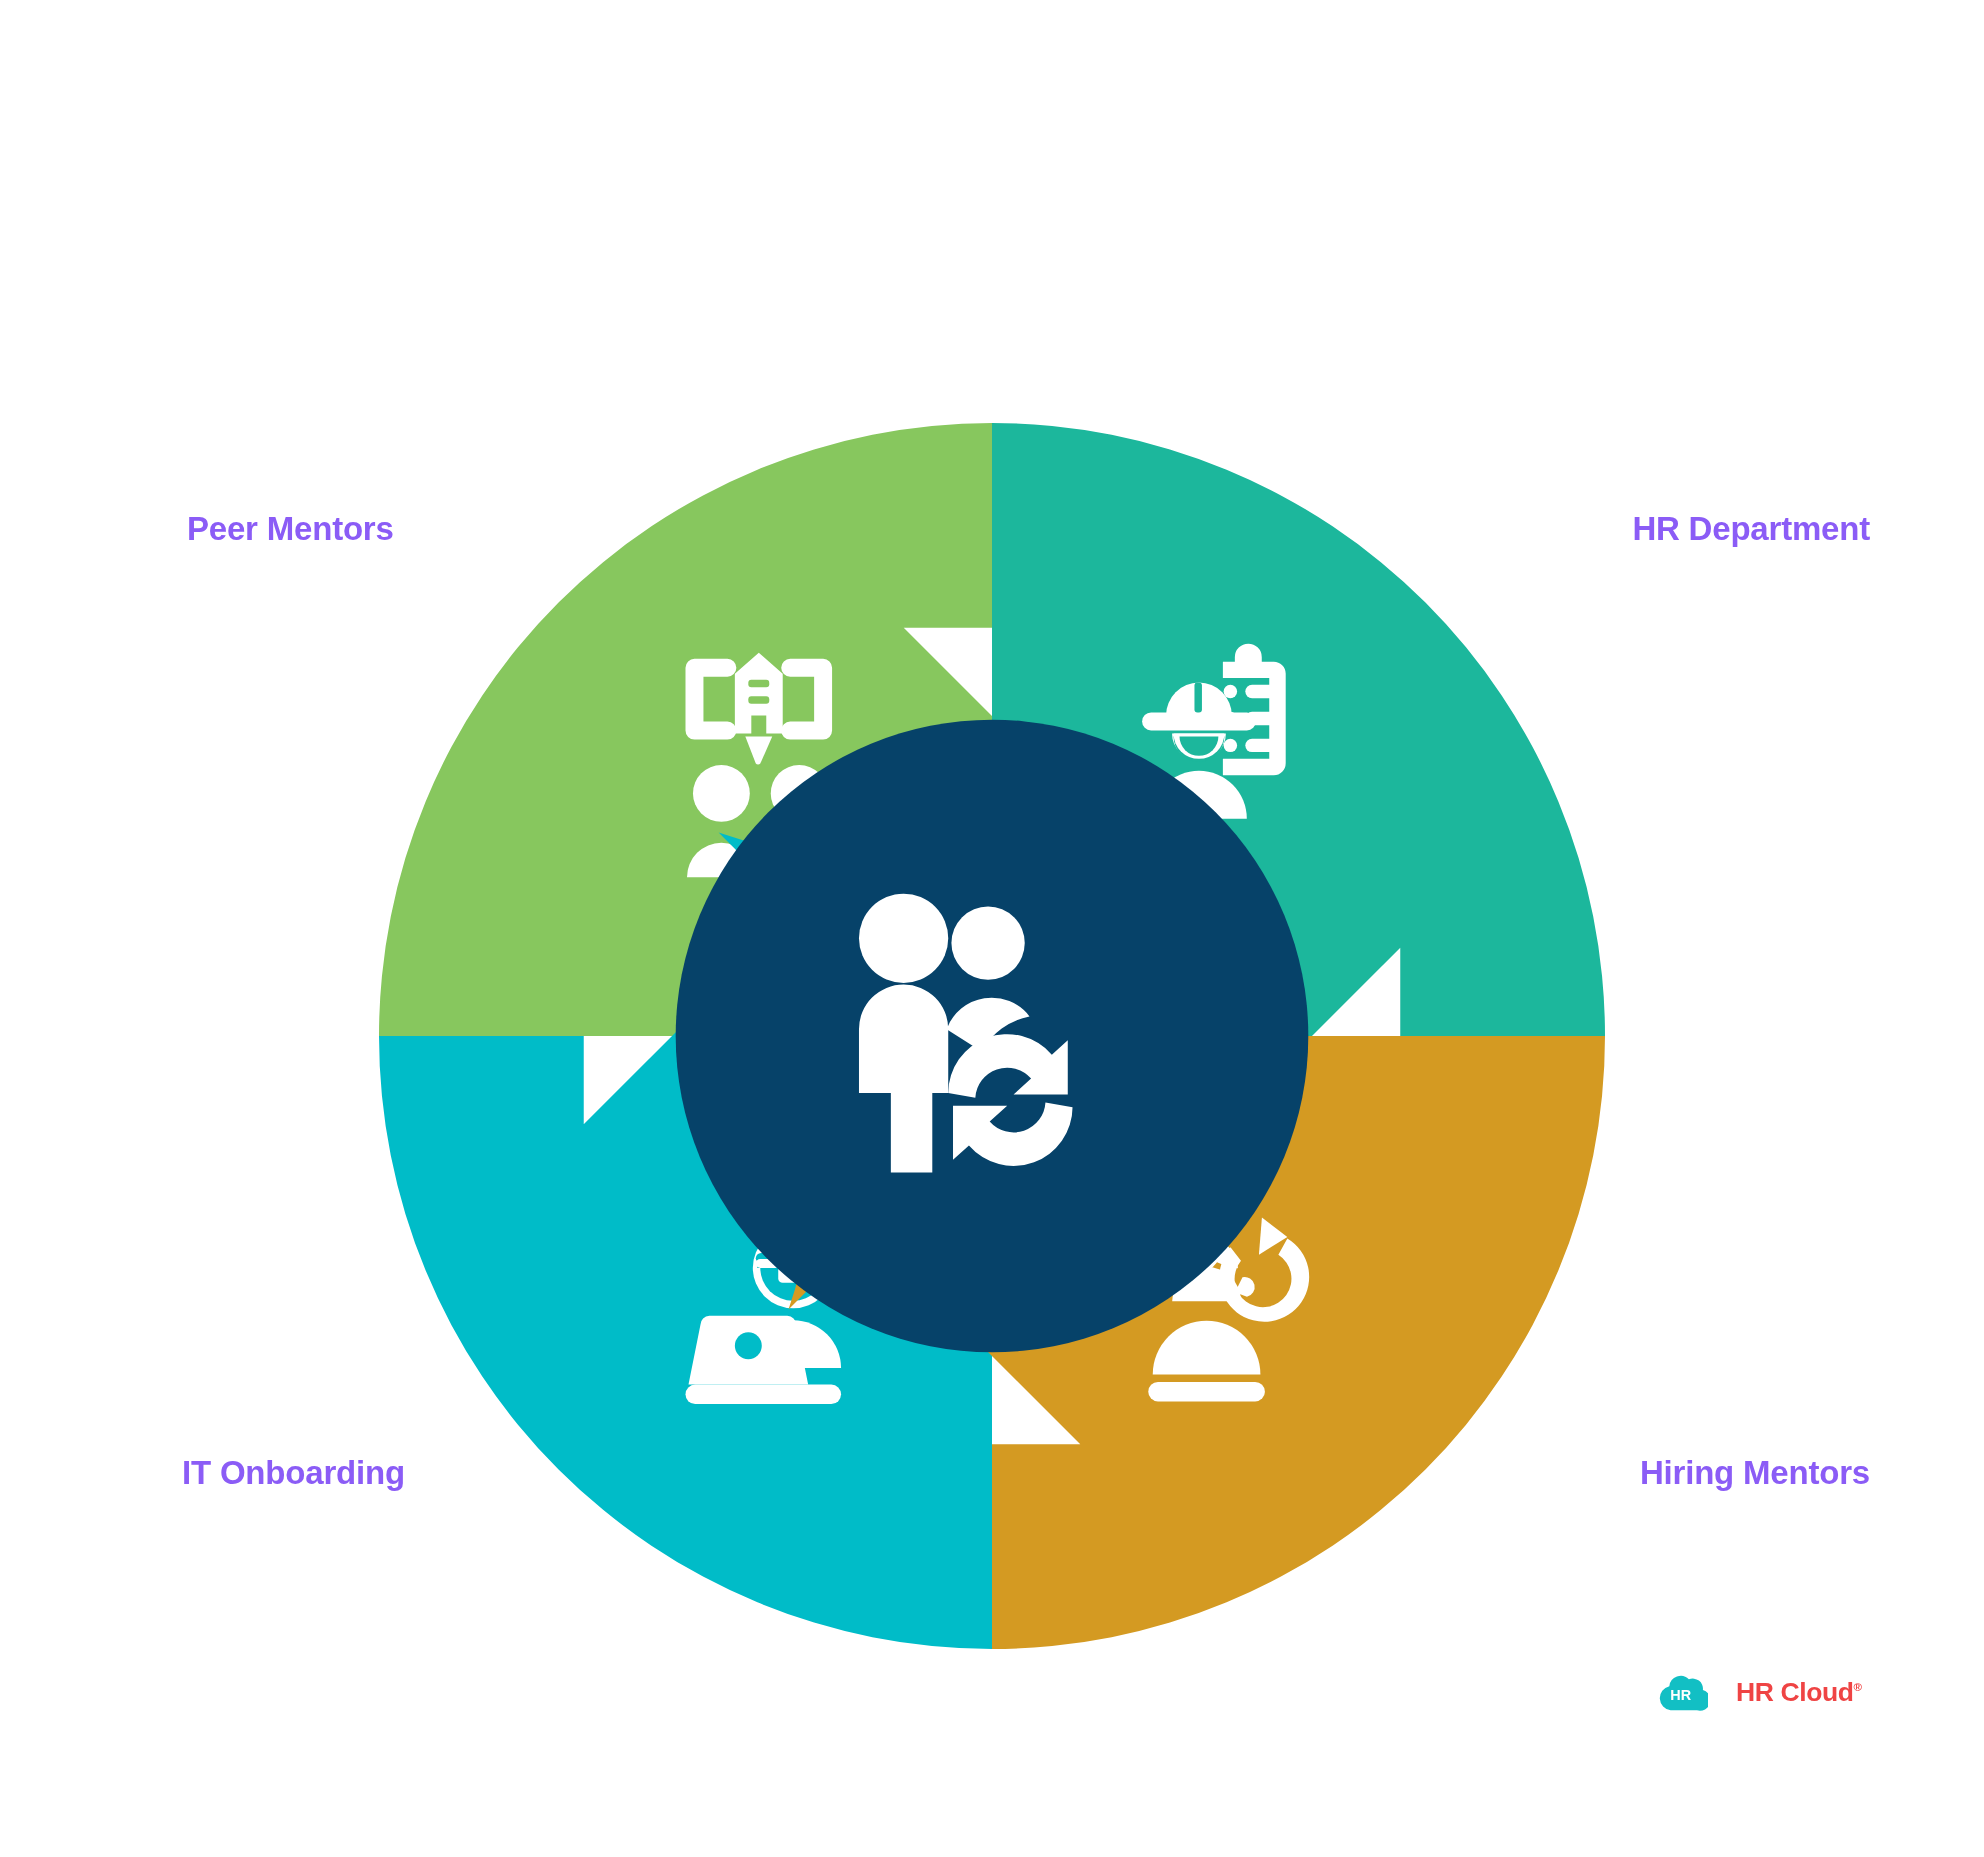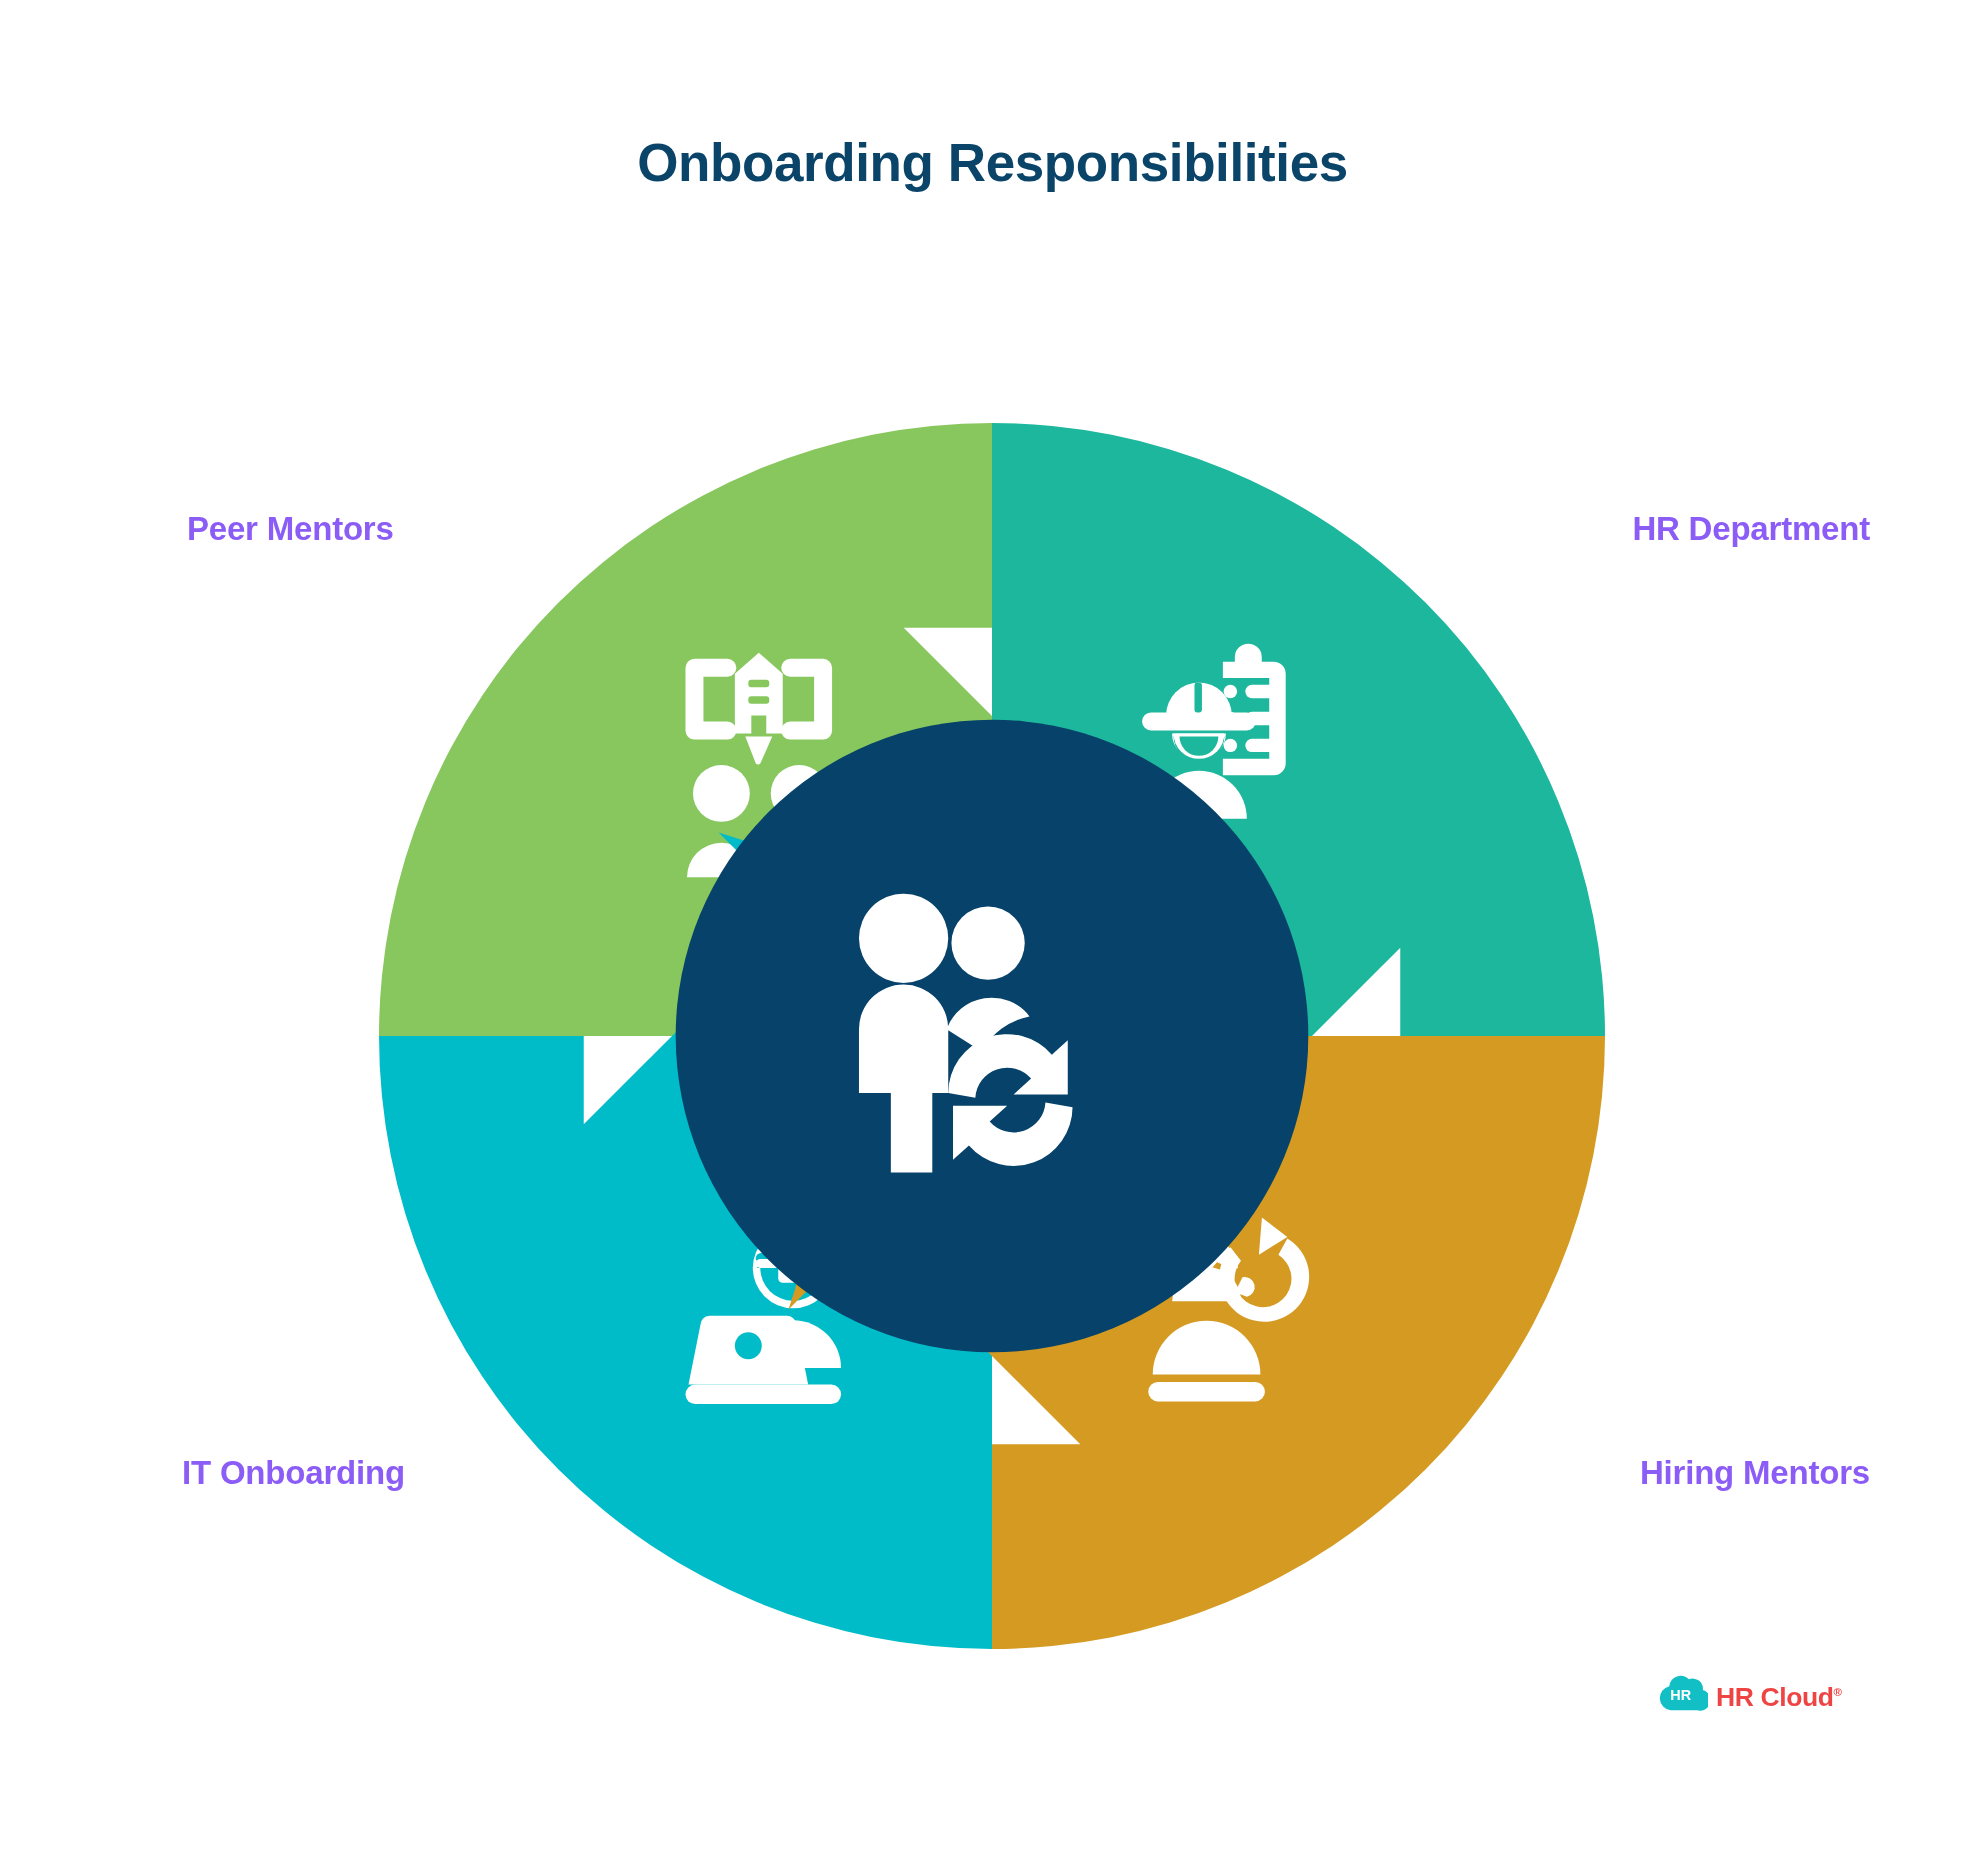--- a/index.html
+++ b/index.html
@@ -59,22 +59,22 @@
   .lbl-peer     { left: 181px;  top: 510px; }
   .lbl-hr       { right: 115px; top: 510px; text-align: left; }
   .lbl-it       { left: 176px;  top: 1454px; }
   .lbl-hiring   { right: 115px; top: 1454px; text-align: right; }
 
   .brand {
     position: absolute;
     left: 1657px;
     top: 1672px;
     display: flex;
-    align-items: flex-end;
-    gap: 8px;
+    align-items: center;
+    gap: 28px;
   }
   .brand-mark { width: 51px; height: 41px; display:block; }
   .brand-text {
     font-size: 26.5px;
     font-weight: bold;
     color: #ef4444;
     letter-spacing: -0.4px;
     position: relative;
     font-family: Liberation Sans, sans-serif;
   }
@@ -82,21 +82,20 @@
     font-size: 11.5px;
     vertical-align: super;
     font-weight: bold;
   }
 </style>
 </head>
 <body>
 
 <div id="page-root">
 
-  <div class="title">Onboarding Responsibilities</div>
 
   <div class="diagram-wrap">
     <svg viewBox="0 0 1000 1000" xmlns="http://www.w3.org/2000/svg">
       <defs>
 
         <g id="wedge">
 
           <path d="
             M 500 0
             A 500 500 0 0 1 1000 500

